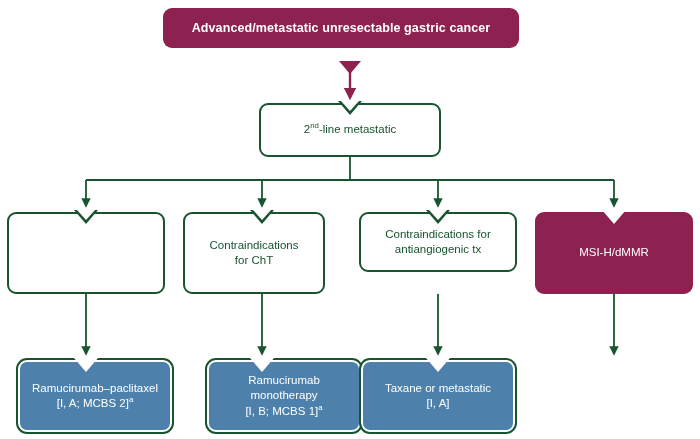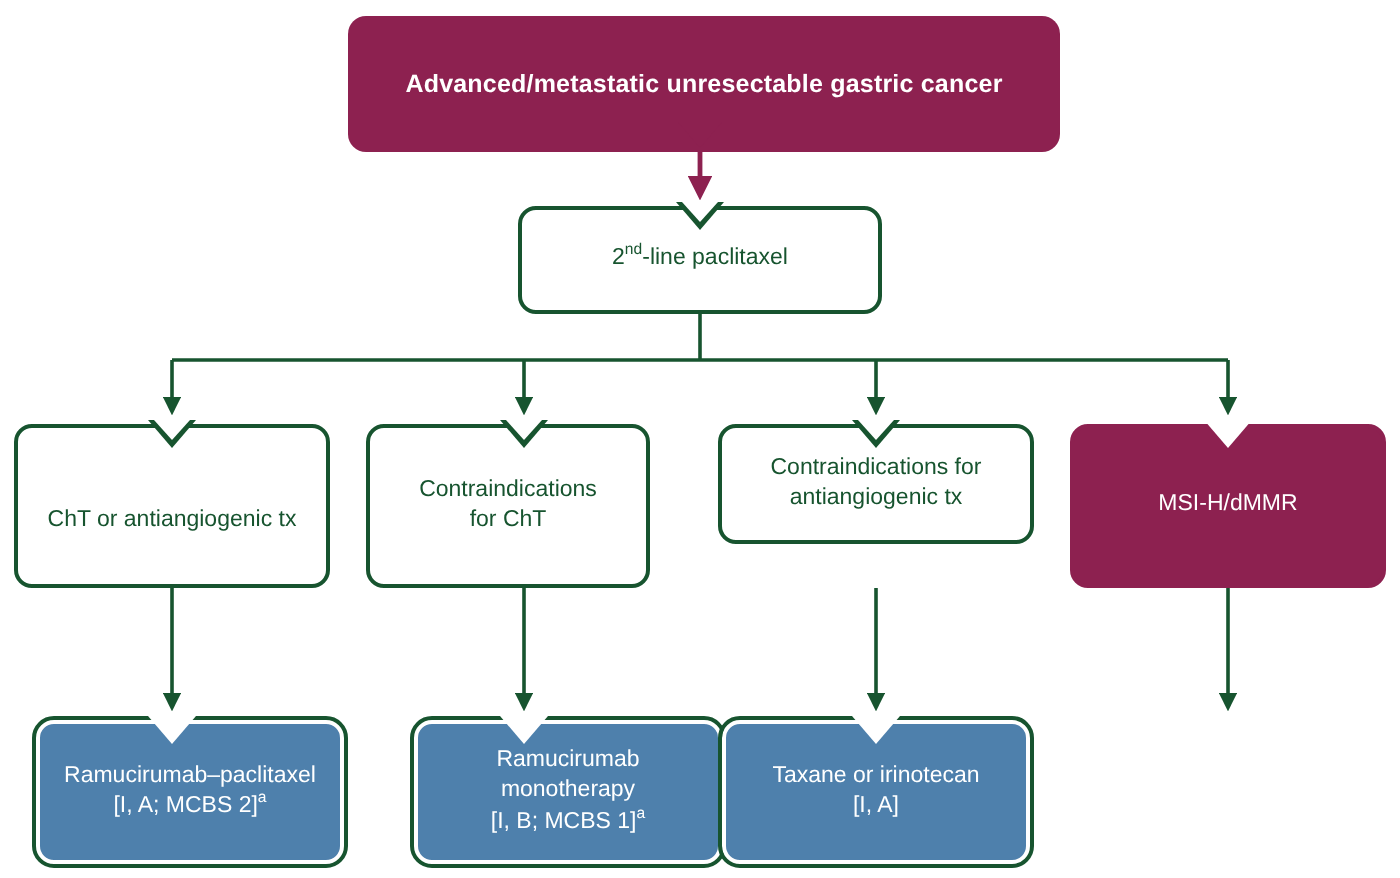--- a/index.html
+++ b/index.html
@@ -146,37 +146,36 @@
     </g>
 
     <g>
       <path d="M 86 294 L 86 351" stroke="#17542f" stroke-width="1.8" fill="none" marker-end="url(#arrow-green)"></path>
       <path d="M 262 294 L 262 351" stroke="#17542f" stroke-width="1.8" fill="none" marker-end="url(#arrow-green)"></path>
       <path d="M 438 294 L 438 351" stroke="#17542f" stroke-width="1.8" fill="none" marker-end="url(#arrow-green)"></path>
       <path d="M 614 294 L 614 351" stroke="#17542f" stroke-width="1.8" fill="none" marker-end="url(#arrow-green)"></path>
     </g>
   </svg>
 
-  <div class="node node-title" style="left:174px; top:8px; width:356px; height:68px;">
+  <div class="node node-title" style="left:163px; top:8px; width:356px; height:40px;">
     <span class="label">Advanced/metastatic unresectable gastric cancer</span>
   </div>
   <div class="title-tab" style="left:339px; top:61px;"></div>
 
   <div class="node node-outline" style="left:259px; top:103px; width:182px; height:54px;">
     <span class="label">
-      <span>2</span><sup>nd</sup><span>-line paclitaxel</span>
+      <span>2</span><sup>nd</sup><span>-line metastatic</span>
     </span>
   </div>
   <div class="notch notch-green" style="left:338px; top:101px;"></div>
   <div class="notch-inner" style="left:341px; top:101px;"></div>
 
   <div class="node node-outline" style="left:7px; top:212px; width:158px; height:82px;">
     <span class="label">
       <br>
-      <span>ChT or antiangiogenic tx</span>
     </span>
   </div>
   <div class="notch notch-green" style="left:74px; top:210px;"></div>
   <div class="notch-inner" style="left:77px; top:210px;"></div>
 
   <div class="node node-outline" style="left:183px; top:212px; width:142px; height:82px;">
     <span class="label">
       <span>Contraindications</span><br>
       <span>for ChT</span>
     </span>
@@ -209,21 +208,21 @@
   <div class="node node-blue" style="left:185px; top:360px; width:154px; height:72px;margin-left:22px;">
     <span class="label">
       <span>Ramucirumab monotherapy</span><br>
       <span>[I, B; MCBS 1]</span><sup>a</sup>
     </span>
   </div>
   <div class="notch" style="left:250px; top:358px;"></div>
 
   <div class="node node-blue" style="left:361px; top:360px; width:154px; height:72px;">
     <span class="label">
-      <span>Taxane or irinotecan</span><br>
+      <span>Taxane or metastatic</span><br>
       <span>[I, A]</span><sup></sup>
     </span>
   </div>
   <div class="notch" style="left:426px; top:358px;"></div>
 
   <div class="notch" style="left:602px; top:358px;"></div>
 
 </div>
 
 </body></html>

